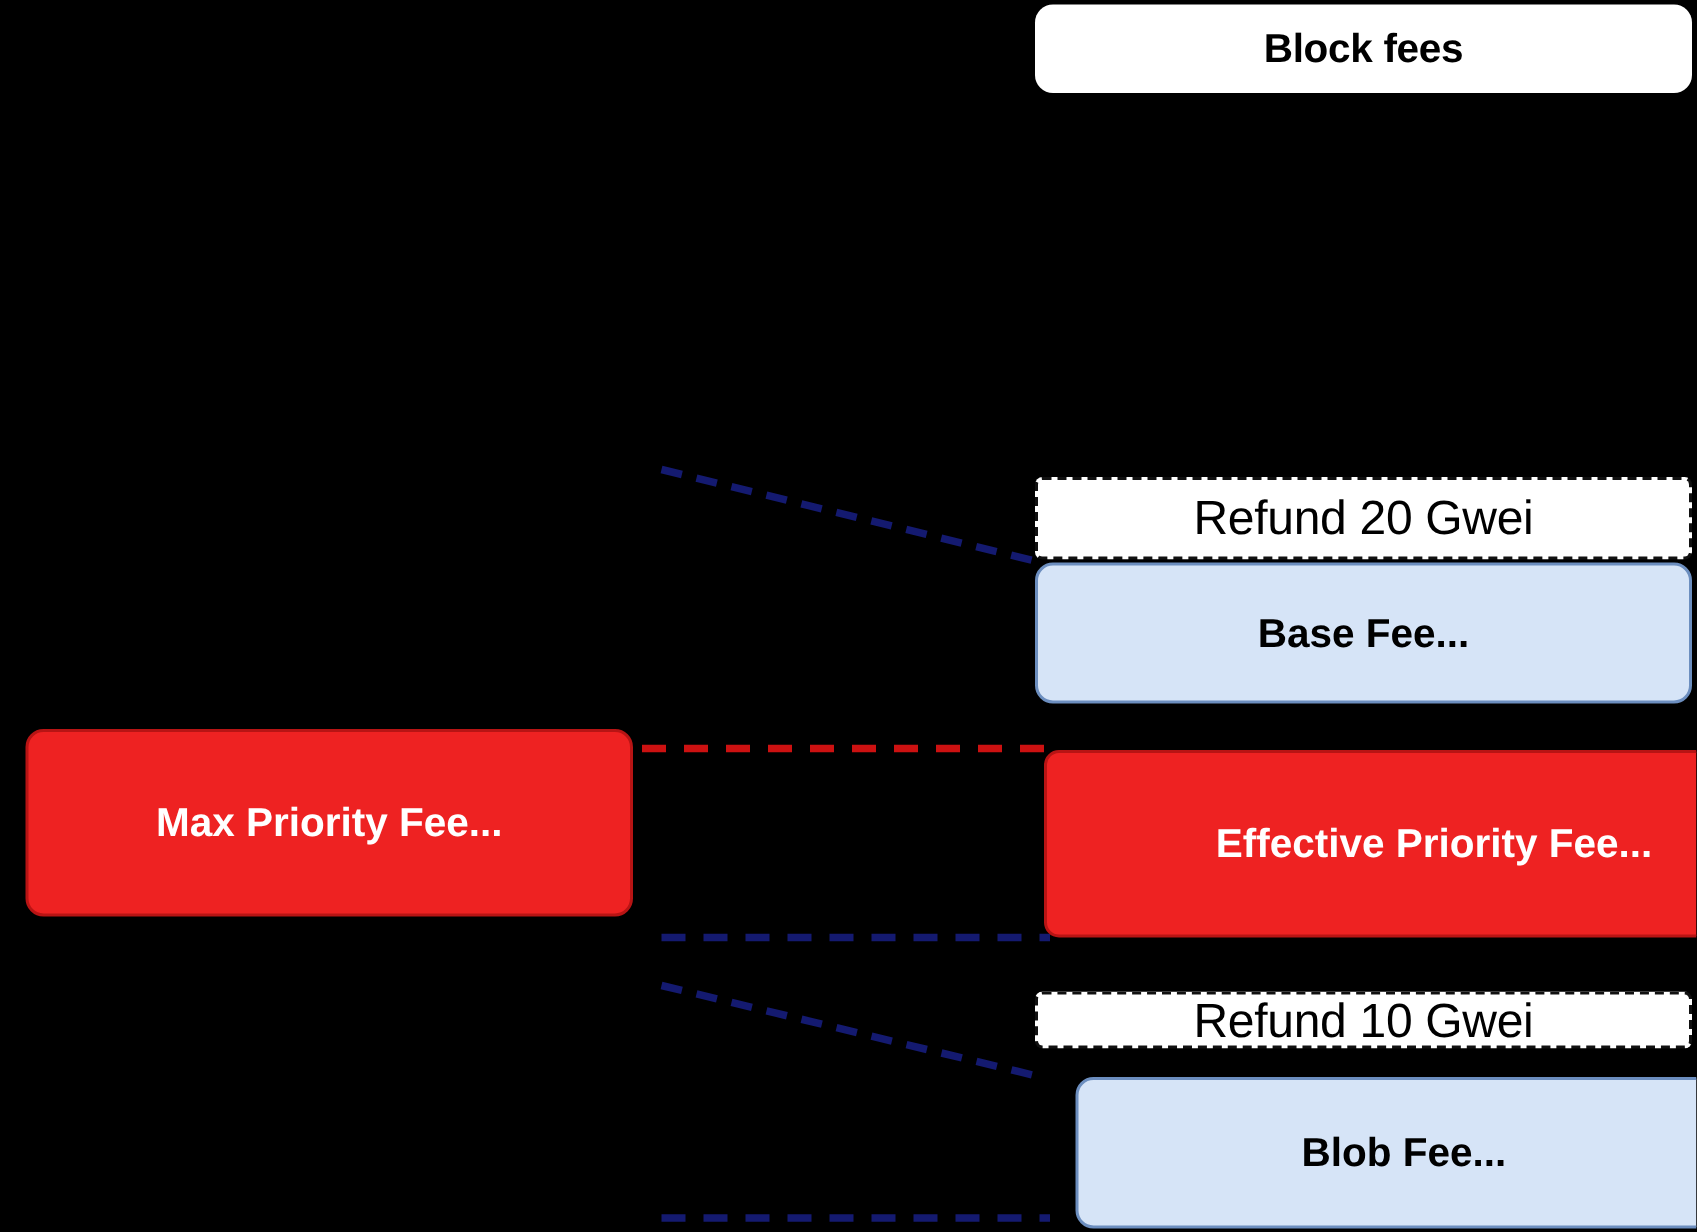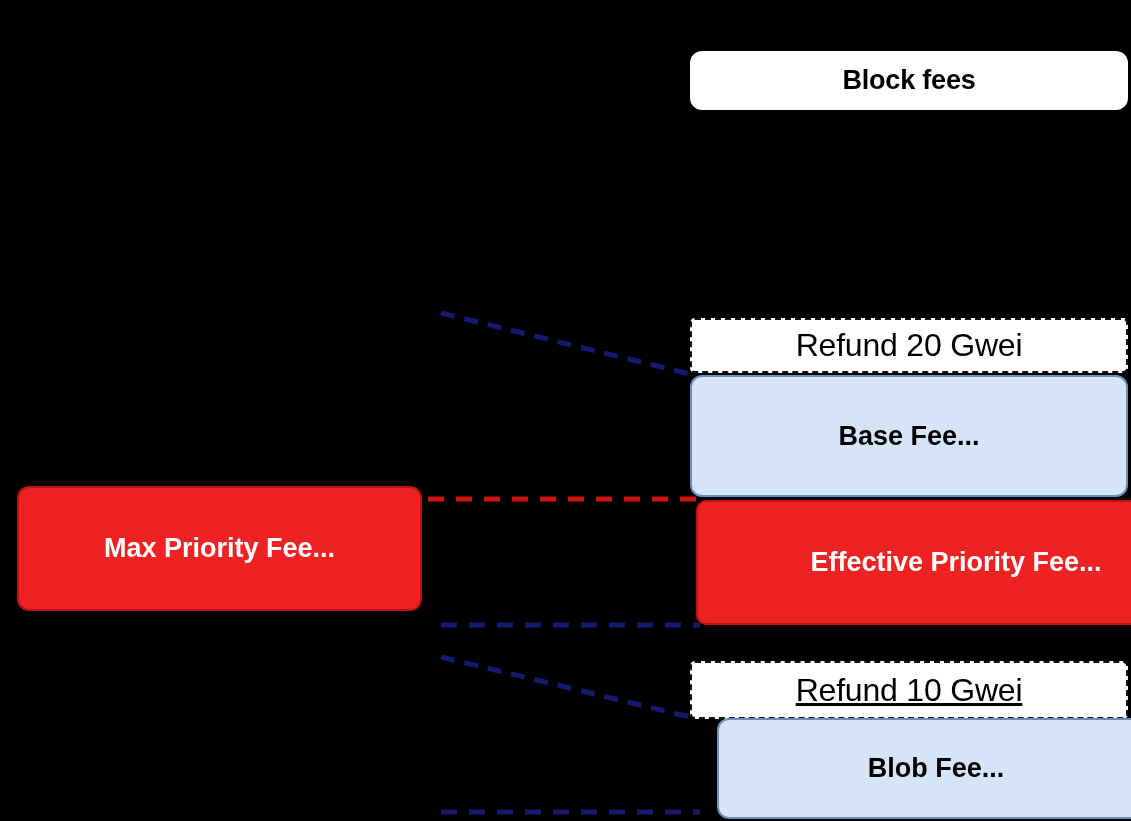--- a/index.html
+++ b/index.html
@@ -88,21 +88,21 @@
     position: absolute;
     pointer-events: none;
   }
   .connector svg { display: block; overflow: visible; }
 </style>
 </head>
 <body>
 
 <div id="canvas">
 
-  <div class="box box-title" style="left:690px; top:3px; width:438px; height:59px;margin-top:48px;">
+  <div class="box box-title" style="left:690px; top:3px; width:438px; height:59px;">
     <span>Block fees</span>
   </div>
 
   <div class="connector" style="left:0; top:0; width:1131px; height:821px;">
     <svg width="1131" height="821" viewBox="0 0 1131 821">
 
       <line x1="441" y1="313" x2="694" y2="375" stroke="#141a70" stroke-width="5" stroke-dasharray="14 10"></line>
 
       <line x1="428" y1="499" x2="700" y2="499" stroke="#cc1111" stroke-width="5" stroke-dasharray="16 12"></line>
 
@@ -117,29 +117,29 @@
 
   <div class="box box-red" style="left:17px; top:486px; width:405px; height:125px;">
     <span>Max Priority Fee...</span>
   </div>
 
 
   <div class="box box-refund" style="left:690px; top:318px; width:438px; height:55px;">
     <span>Refund 20 Gwei</span>
   </div>
 
-  <div class="box box-blue" style="left:690px; top:375px; width:438px; height:122px;">
+  <div class="box box-blue" style="left:690px; top:375px; width:438px; height:94px;">
     <span>Base Fee...</span>
   </div>
 
   <div class="box box-red sharp" style="left:696px; top:500px; width:472px; height:125px;padding-left:48px;">
     <span>Effective Priority Fee...</span>
   </div>
 
-  <div class="box box-refund" style="left:690px; top:661px; width:438px; height:58px;text-decoration:underline;">
+  <div class="box box-refund" style="left:690px; top:661px; width:438px; height:38px;">
     <span>Refund 10 Gwei</span>
   </div>
 
   <div class="box box-blue" style="left:717px; top:718px; width:438px; height:101px;">
     <span>Blob Fee...</span>
   </div>
 
 </div>
 
 </body></html>

